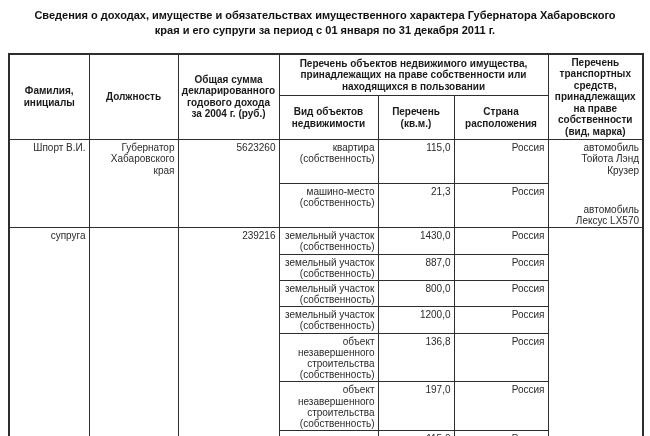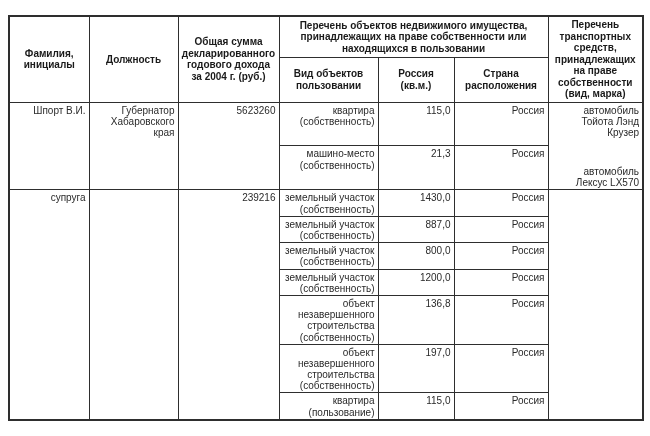--- a/index.html
+++ b/index.html
@@ -64,42 +64,43 @@
   col.c-proptype  { width: 99px; }
   col.c-area      { width: 76px; }
   col.c-country   { width: 94px; }
   col.c-transport { width: 95px; }
 </style>
 </head>
 <body>
 
 <div class="page">
 
+  <div class="doc-title">Сведения о доходах, имуществе и обязательствах имущественного характера Губернатора Хабаровского края и его супруги за период с 01 января по 31 декабря 2011 г.</div>
 
   <table class="decl">
     <colgroup>
       <col class="c-name">
         <col class="c-position">
         <col class="c-income">
       <col class="c-proptype">
         <col class="c-area">
         <col class="c-country">
       <col class="c-transport">
     </colgroup>
     <thead>
       <tr class="group-row">
         <th rowspan="2">Фамилия, инициалы</th>
         <th rowspan="2">Должность</th>
         <th rowspan="2">Общая сумма декларированного годового дохода за 2004 г. (руб.)</th>
         <th colspan="3">Перечень объектов недвижимого имущества, принадлежащих на праве собственности или находящихся в пользовании</th>
         <th rowspan="2">Перечень транспортных средств, принадлежащих на праве собственности (вид, марка)</th>
       </tr>
       <tr class="sub-row">
-        <th>Вид объектов пользовании</th>
-        <th>Россия (кв.м.)</th>
+        <th>Вид объектов недвижимости</th>
+        <th>Перечень (кв.м.)</th>
         <th>Страна расположения</th>
       </tr>
     </thead>
     <tbody>
         <tr class="prop-row-short">
           <td rowspan="2">Шпорт В.И.</td>
           <td rowspan="2">Губернатор Хабаровского края</td>
           <td rowspan="2">5623260</td>
           <td>
             <div>квартира</div>

